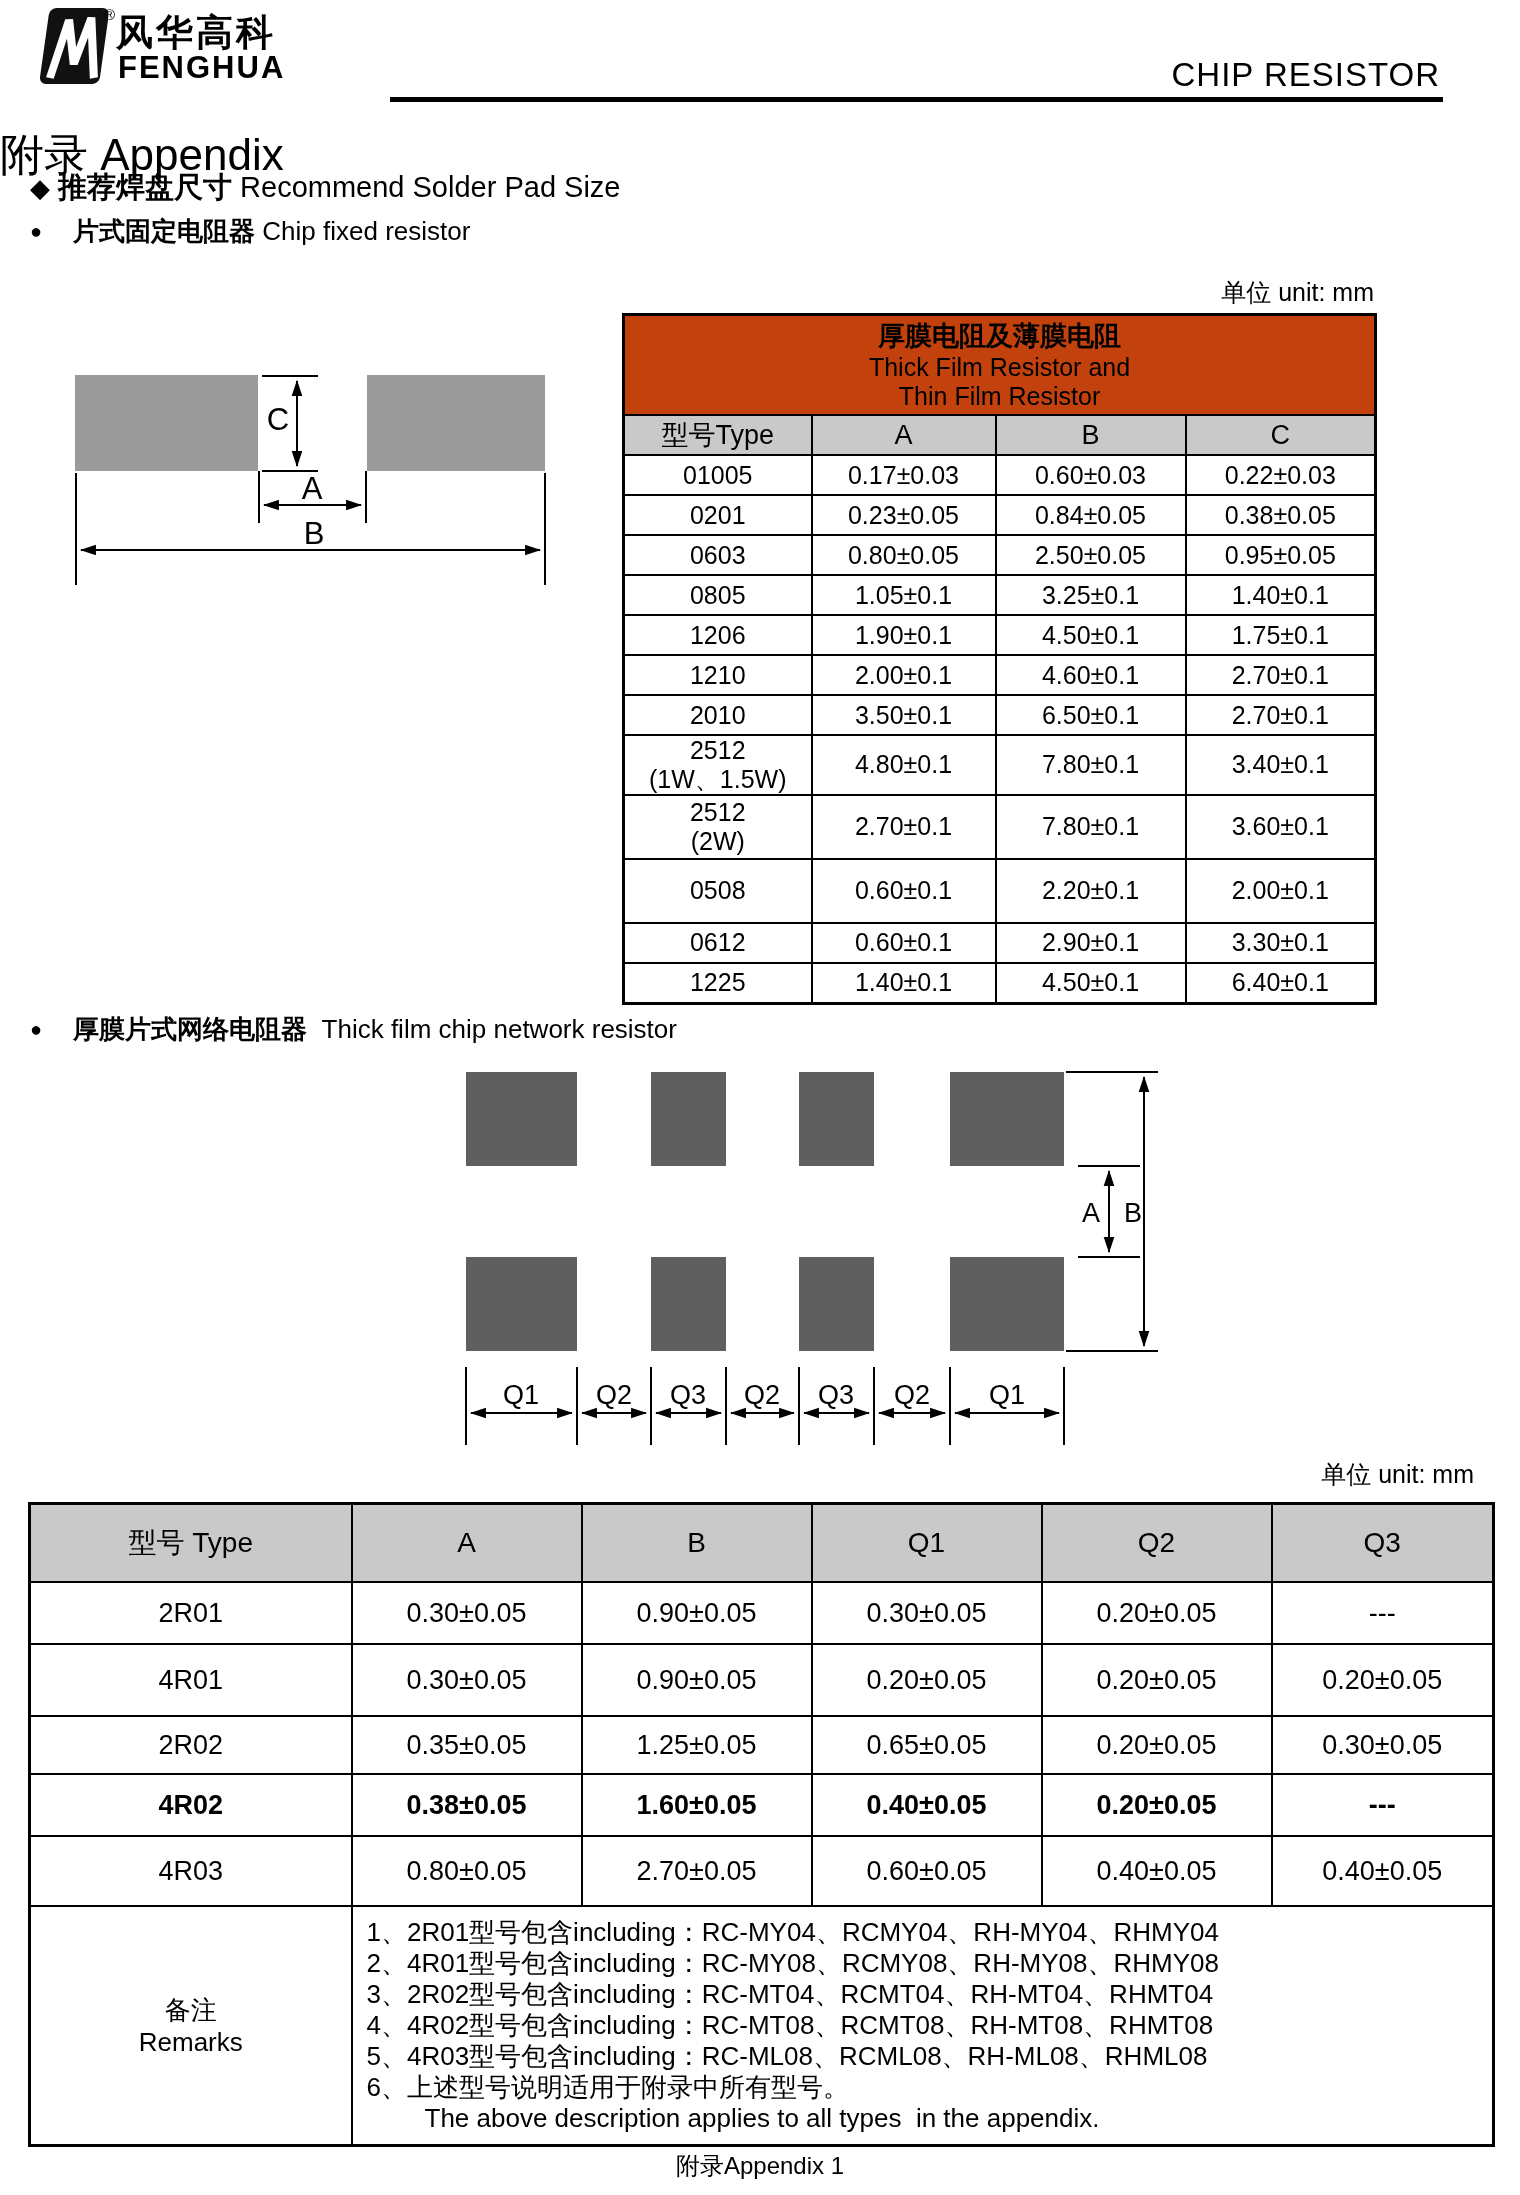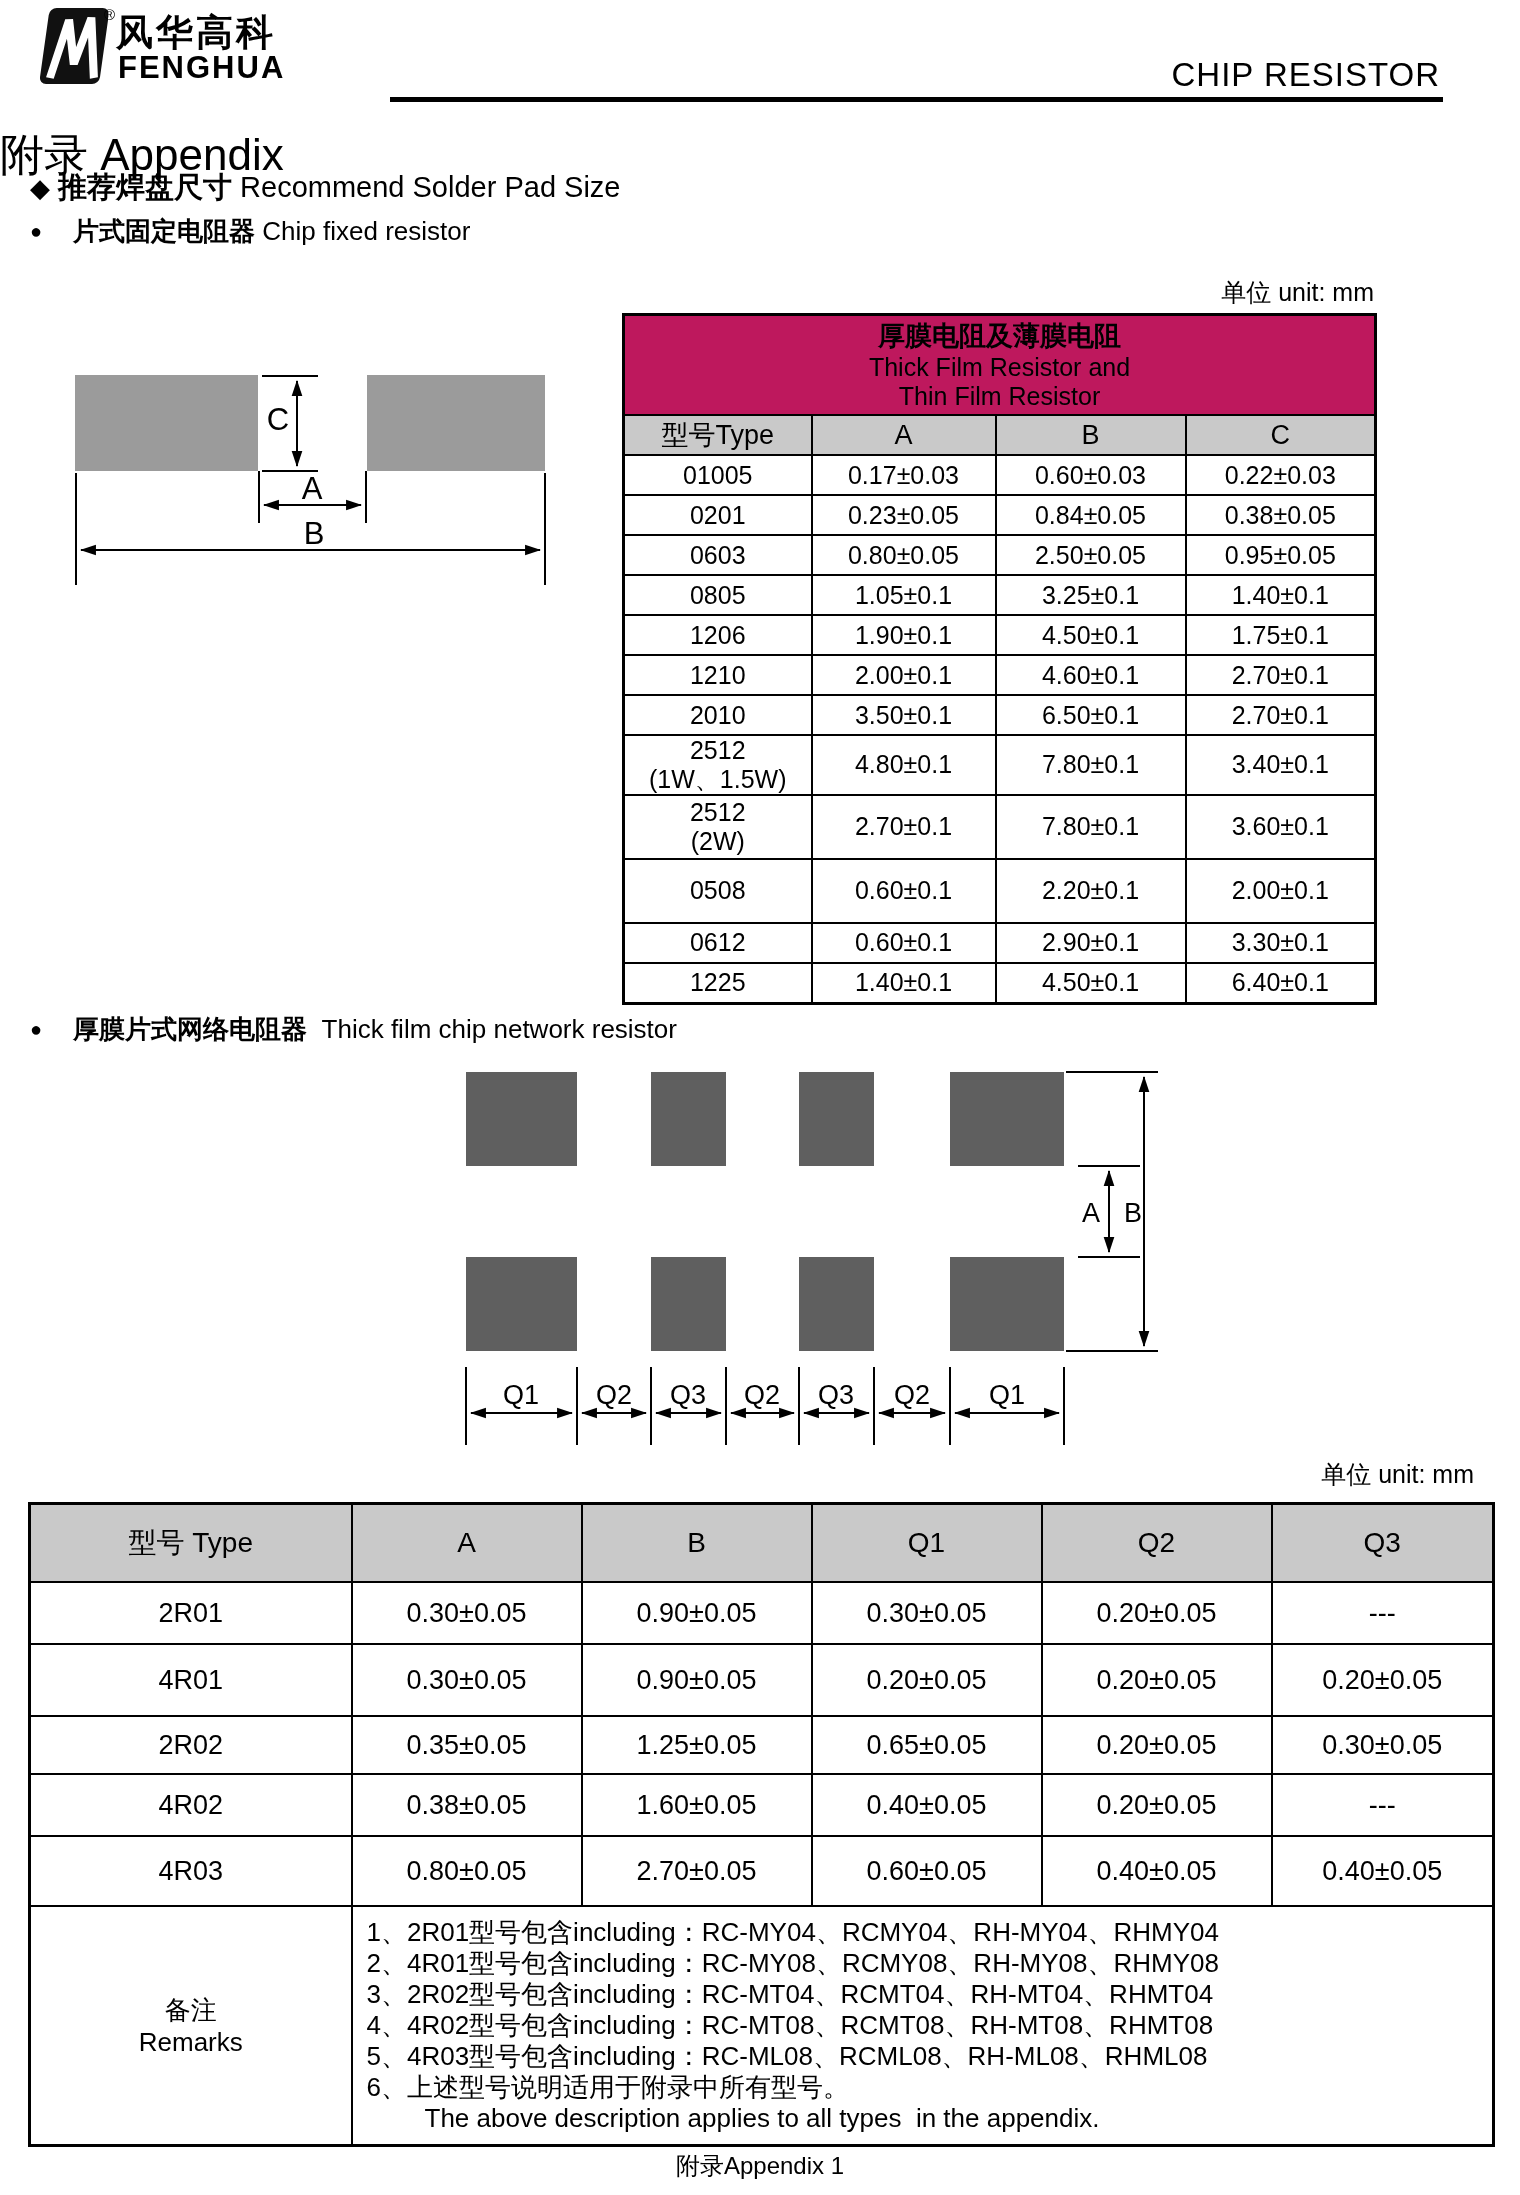--- a/index.html
+++ b/index.html
@@ -27,35 +27,35 @@
   .bullet-line { font-size:26px; }
   .bullet-line .cn { font-weight:bold;margin-left:21px; }
   .bullet-dot { font-size:20px; margin-right:10px; vertical-align:2px; }
 
   .unit-note { font-size:25px; text-align:right; }
 
   
   table { border-collapse:collapse; table-layout:fixed; background:#fff; }
   th, td { border:2px solid #000; text-align:center; vertical-align:middle; padding:0; }
   #t1 { position:absolute; left:622px; top:313px; width:752px; border:3px solid #000; }
-  #t1 .merged-head th { background:#be185d; height:98px; font-weight:normal; }
+  #t1 .merged-head th { background:#c2410c; height:98px; font-weight:normal; }
   #t1 .merged-head .cn { font-size:27px; font-weight:bold; line-height:34px; }
   #t1 .merged-head .en { font-size:25px; line-height:29px; }
   #t1 .col-head th { background:#c9c9c9; height:38px; font-size:27px; font-weight:normal; }
   #t1 tbody td { height:38px; font-size:25px; }
   #t1 tbody tr:nth-child(9) td, #t1 tbody tr:nth-child(10) td { height:62px; }
   #t1 tbody td:first-child { white-space:pre-line; line-height:1.15; }
 
   #t2 { position:absolute; left:28px; top:1502px; width:1464px; border:3px solid #000; }
   #t2 .col-head th { background:#c9c9c9; height:76px; font-size:28px; font-weight:normal; }
   #t2 tbody td { font-size:27px; }
   #t2 tbody tr:nth-child(1) td { height:60px; }
   #t2 tbody tr:nth-child(2) td { height:70px; }
   #t2 tbody tr:nth-child(3) td { height:56px; }
-  #t2 tbody tr:nth-child(4) td { height:60px; }
+  #t2 tbody tr:nth-child(4) td { height:60px;font-weight:bold; }
   #t2 tbody tr:nth-child(5) td { height:68px; }
   #t2 .remarks-label { font-size:26px; line-height:32px; }
   #t2 .remarks-cell { text-align:left; padding:10px 6px 10px 14px; }
   .remarks-line { font-size:26px; line-height:31px; white-space:pre-wrap; }
   .remarks-line:last-child { padding-left:58px; }
 
   
   svg text { font-family:"Liberation Sans","DejaVu Sans",sans-serif; fill:#000; }
   .dim-line { stroke:#000; stroke-width:2; fill:none; }
   .pad1 { fill:#9b9b9b; }

